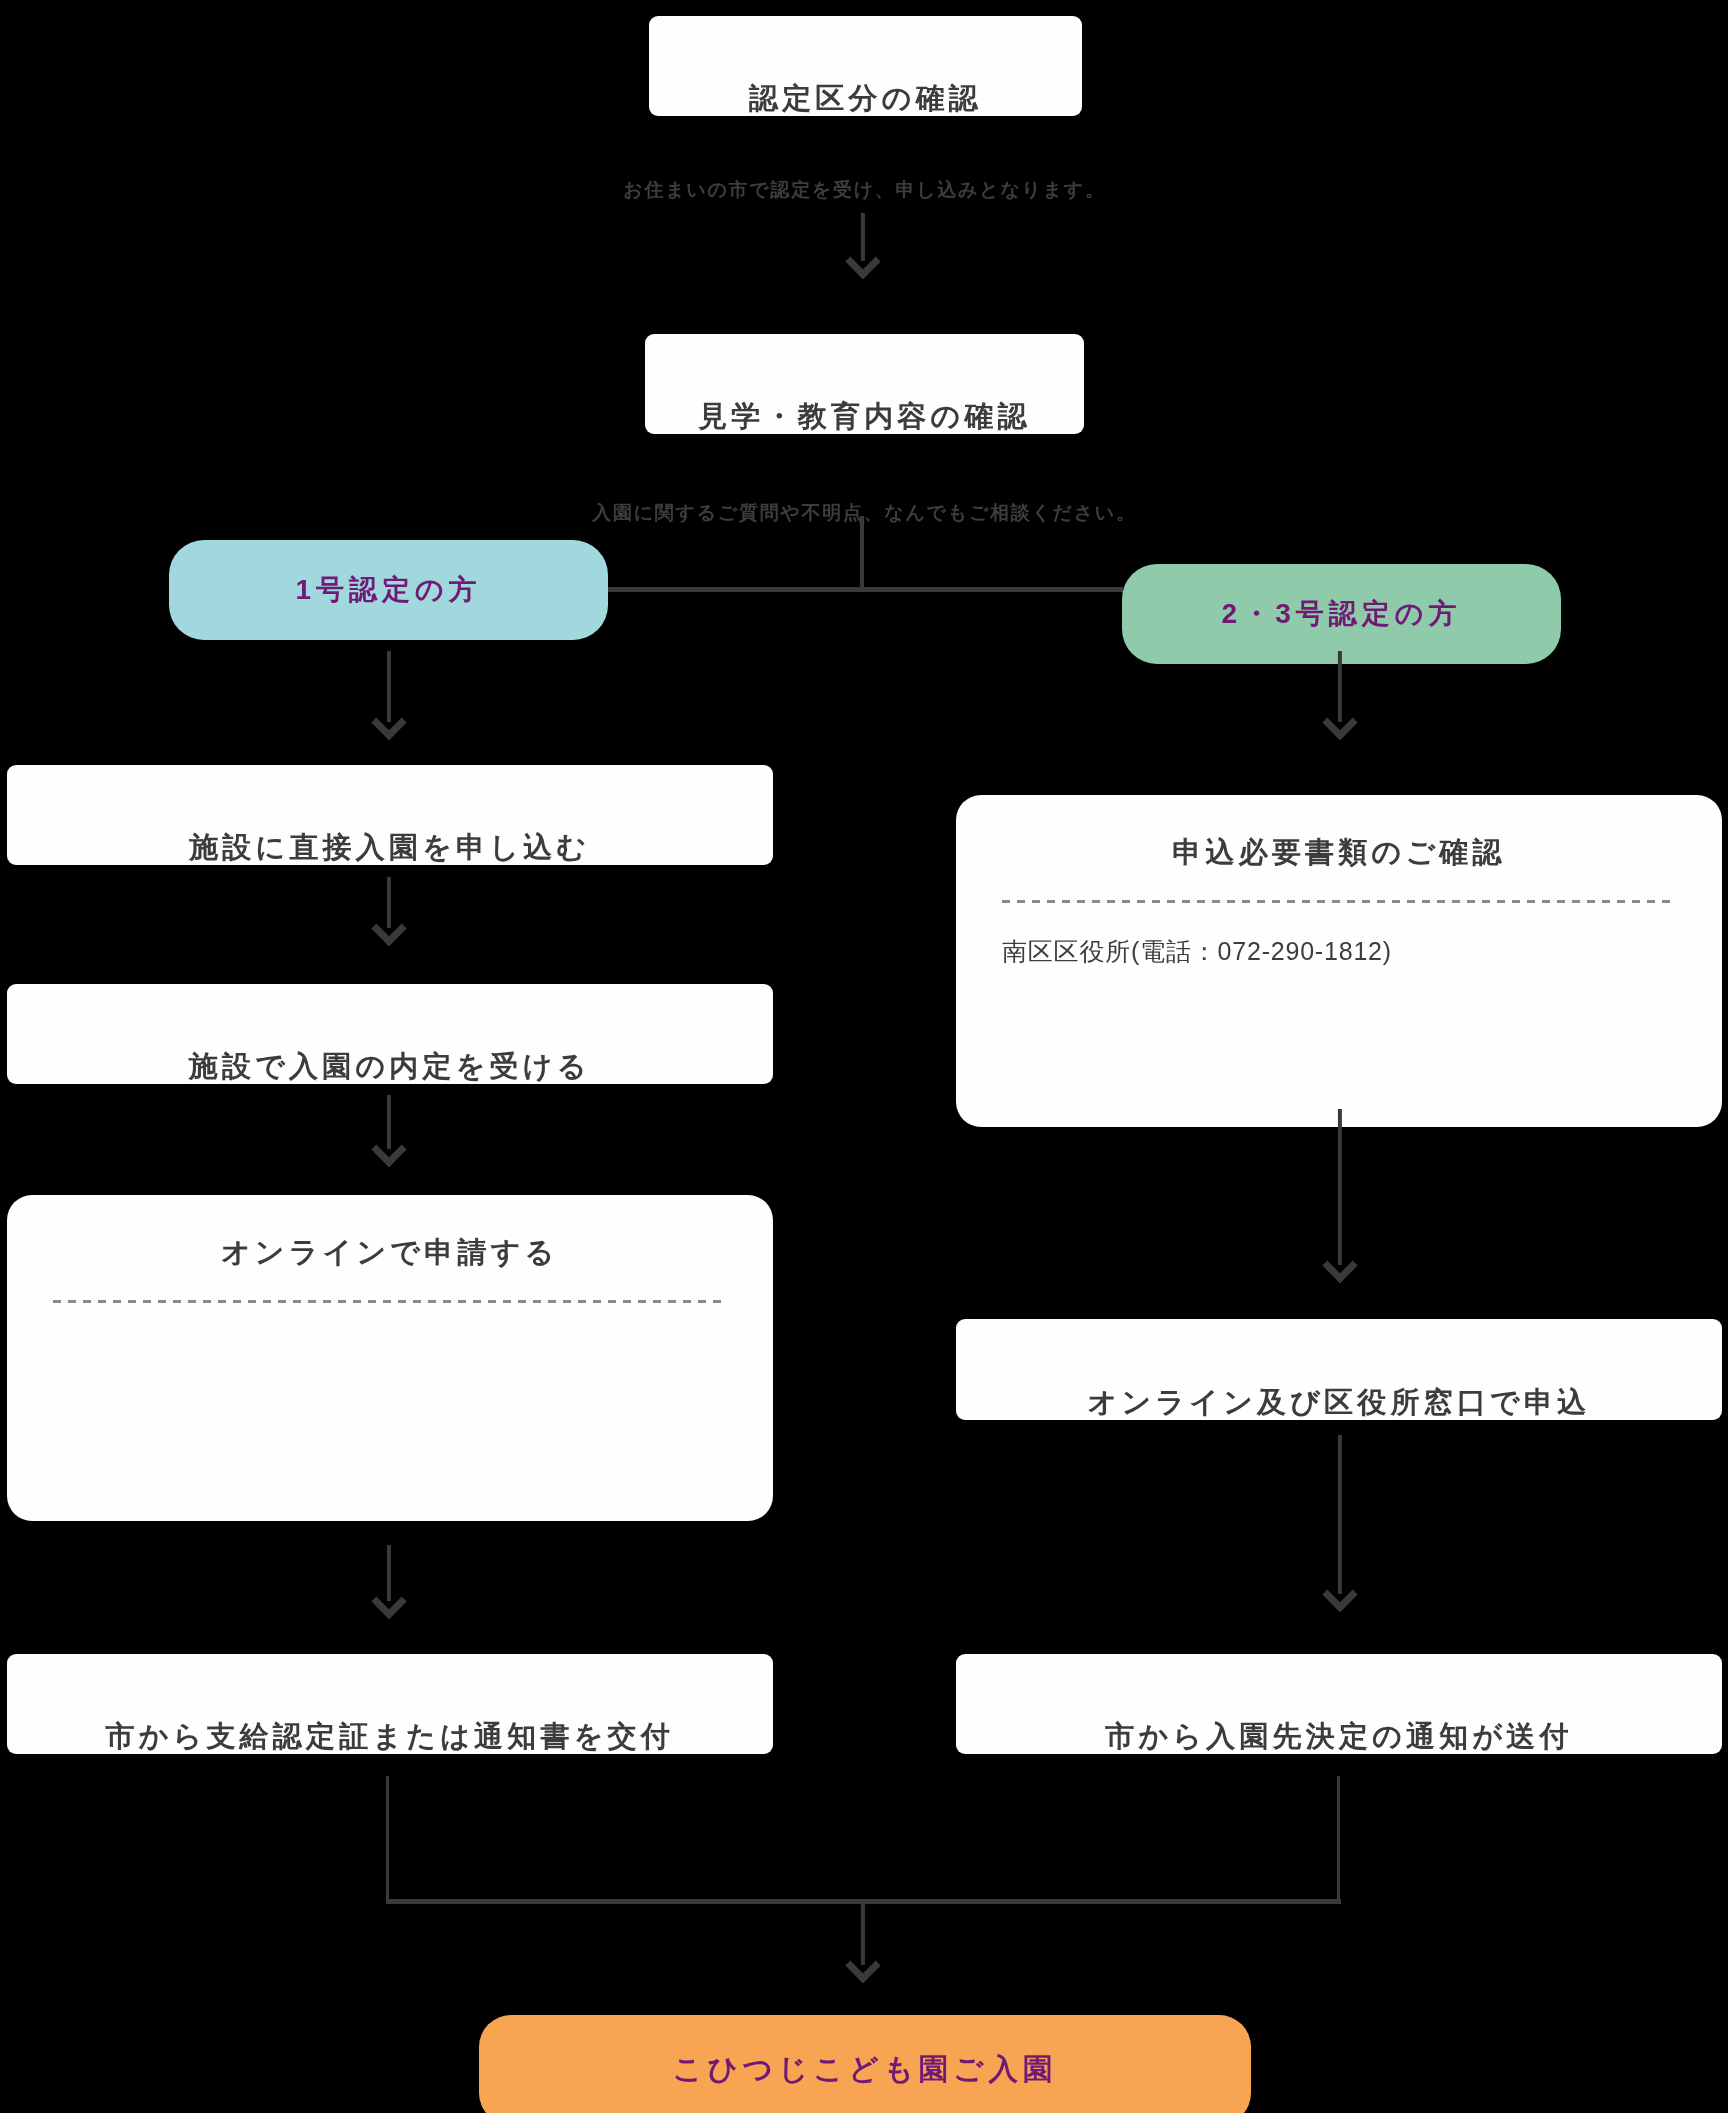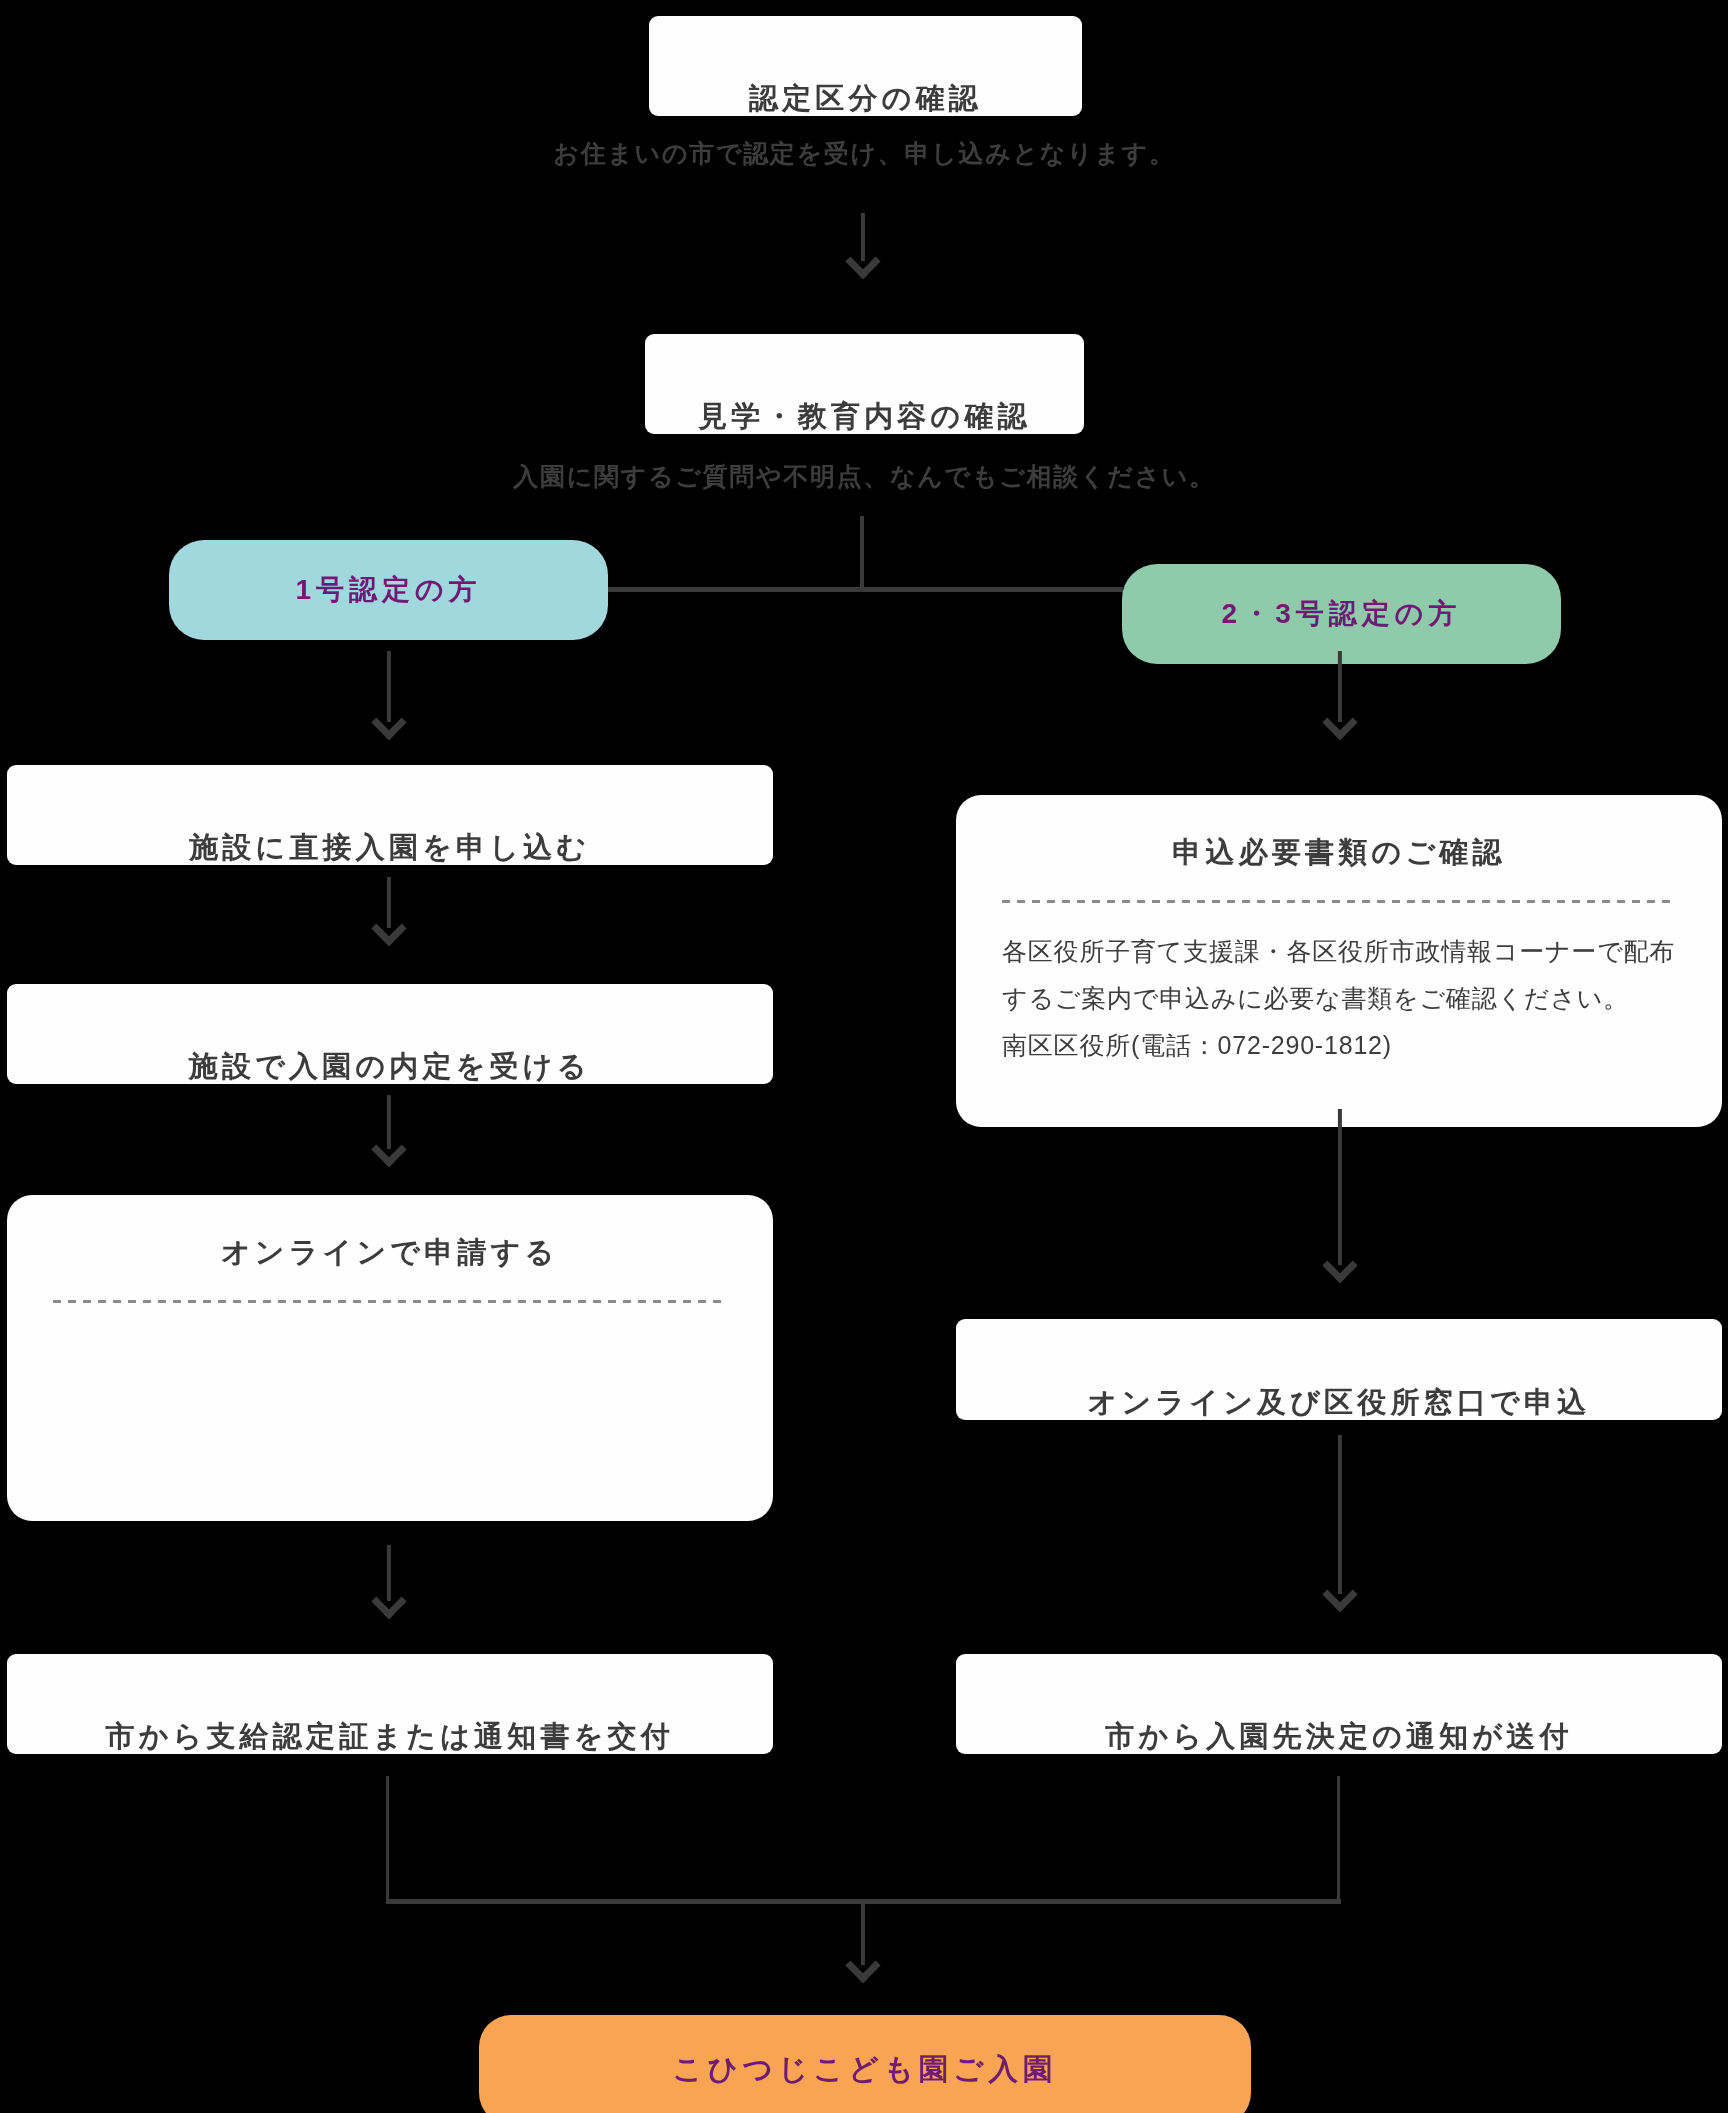--- a/index.html
+++ b/index.html
@@ -34,22 +34,23 @@
   .body-text{
     margin:25px 46px 0 46px;
     font-size:25px;line-height:47px;color:var(--note-text,#3d3d3d);
     letter-spacing:0.8px;text-align:left;font-weight:400;
   }
   .body-text p{margin:0;padding:0;}
 
   
   .note{
     position:absolute;left:0;width:100%;text-align:center;
-    font-size:25px;font-weight:600;letter-spacing:1.7px;
+    font-size:19px;font-weight:600;letter-spacing:1.7px;
     color:var(--note-text,#3d3d3d);
+    margin-top:40px;
   }
 
   
   .pill{
     position:absolute;border-radius:35px;
     display:flex;align-items:center;justify-content:center;
     color:#701a75;font-size:28px;font-weight:700;letter-spacing:5px;
   }
   .pill-blue{background:var(--branch-left,#a0d8de);}
   .pill-green{background:var(--branch-right,#8fcaaa);}
@@ -161,21 +162,20 @@
   <div class="head"></div>
 </div>
 <div class="box" id="box-l4">
   <span class="title">市から支給認定証または通知書を交付</span>
 </div>
 
 <div class="bigbox" id="box-r1">
   <span class="title">申込必要書類のご確認</span>
   <div class="divider"></div>
   <div class="body-text">
-    <p>各区役所子育て支援課・各区役所市政情報コーナーで配布するご案内で申込みに必要な書類をご確認ください。</p>
     <p>南区区役所(電話：072-290-1812)</p>
   </div>
 </div>
 <div class="arrow" id="arrow-r1">
   <div class="stem"></div>
   <div class="head"></div>
 </div>
 <div class="box" id="box-r2">
   <span class="title">オンライン及び区役所窓口で申込</span>
 </div>

